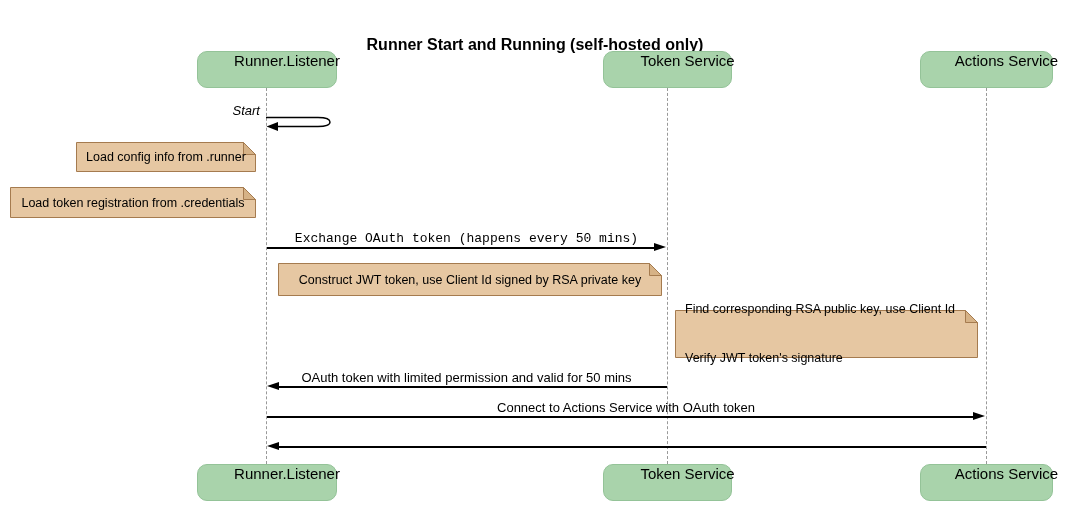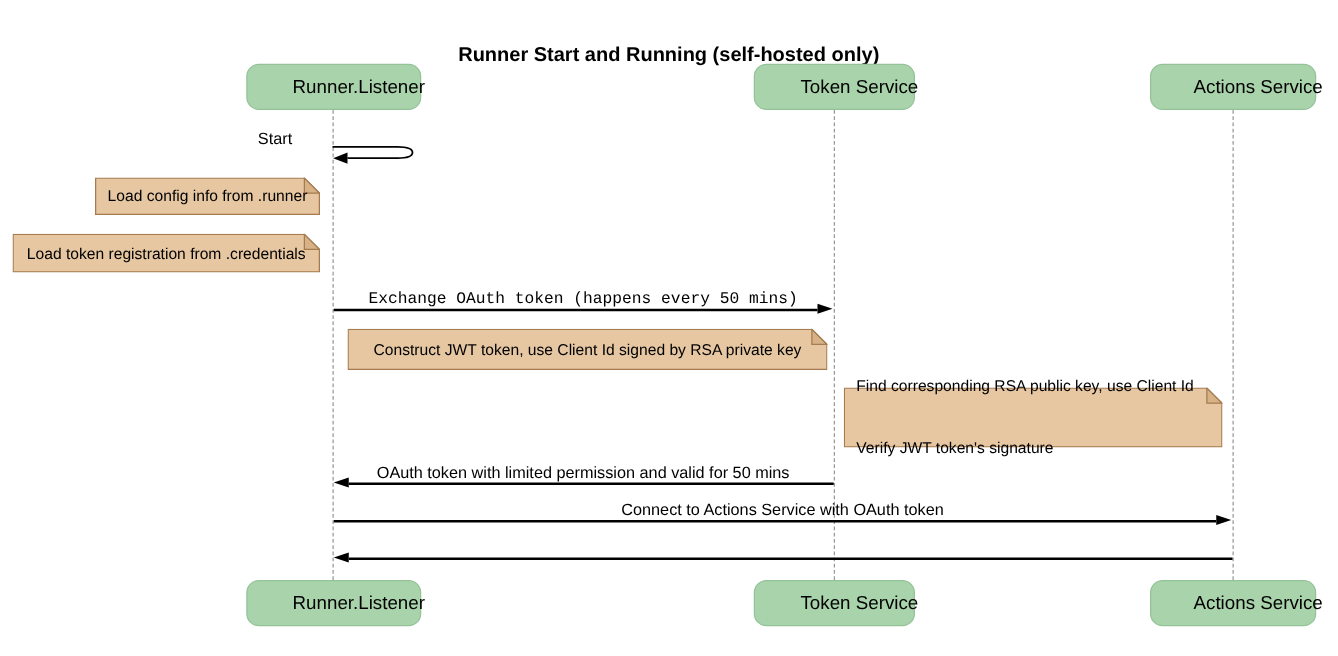--- a/index.html
+++ b/index.html
@@ -12,21 +12,21 @@
     --lifeline:#999999;
     --text:#000000;
   }
   *{margin:0;padding:0;box-sizing:border-box;}
   body{background:#ffffff;font-family:"Liberation Sans",sans-serif;color:var(--text);}
   .canvas{position:relative;width:1070px;height:525px;background:#ffffff;overflow:hidden;}
   .title{position:absolute;left:0;top:10px;width:1070px;text-align:center;
          font-size:16px;font-weight:bold;margin-top:26px;}
   .actor{position:absolute;height:37px;background:var(--actor-fill);
          border:1px solid var(--actor-border);border-radius:10px;
-         display:flex;align-items:center;justify-content:center;
+         display:flex;justify-content:center;
          font-size:15px;white-space:nowrap;padding-left:40px;}
   .lifeline{position:absolute;top:88px;height:376px;width:0;
             border-left:1px dashed var(--lifeline);}
   .msg-label{position:absolute;font-size:13px;text-align:center;white-space:nowrap;}
   .mline{position:absolute;height:1.5px;background:var(--line);}
   .head-r{position:absolute;width:0;height:0;border-top:4.5px solid transparent;
           border-bottom:4.5px solid transparent;border-left:12px solid var(--line);}
   .head-l{position:absolute;width:0;height:0;border-top:4.5px solid transparent;
           border-bottom:4.5px solid transparent;border-right:12px solid var(--line);}
   .note{position:absolute;font-size:12.5px;display:flex;align-items:center;
@@ -51,21 +51,21 @@
     <span>Token Service</span>
   </div>
   <div class="actor" style="left:920px;top:51px;width:133px;">
     <span>Actions Service</span>
   </div>
 
   <div class="lifeline" style="left:266px;"></div>
   <div class="lifeline" style="left:667px;"></div>
   <div class="lifeline" style="left:986px;"></div>
 
-  <div class="msg-label" style="left:180px;width:80px;top:103px;text-align:center;">Start</div>
+  <div class="msg-label" style="left:180px;width:80px;top:103px;text-align:right;font-style:italic;">Start</div>
   <svg class="self-loop" style="left:266px;top:116px;" width="72" height="16">
     <path d="M0,1.5 L52,1.5 Q64,1.5 64,6 Q64,10.5 52,10.5 L12,10.5" fill="none" style="stroke:var(--line);" stroke-width="1.4"></path>
     <polygon points="12,6 12,15 0.5,10.5" style="fill:var(--line);"></polygon>
   </svg>
 
   <div class="note" style="left:76px;top:142px;width:180px;height:30px;">
       <svg class="note-bg" width="180" height="30">
         <path d="M0.5,0.5 H167.5 L179.5,12.5 V29.5 H0.5 Z" style="fill:var(--note-fill);stroke:var(--note-border);"></path>
         <path d="M167.5,0.5 V12.5 H179.5 Z" style="fill:var(--note-fold);stroke:var(--note-border);"></path>
       </svg>

